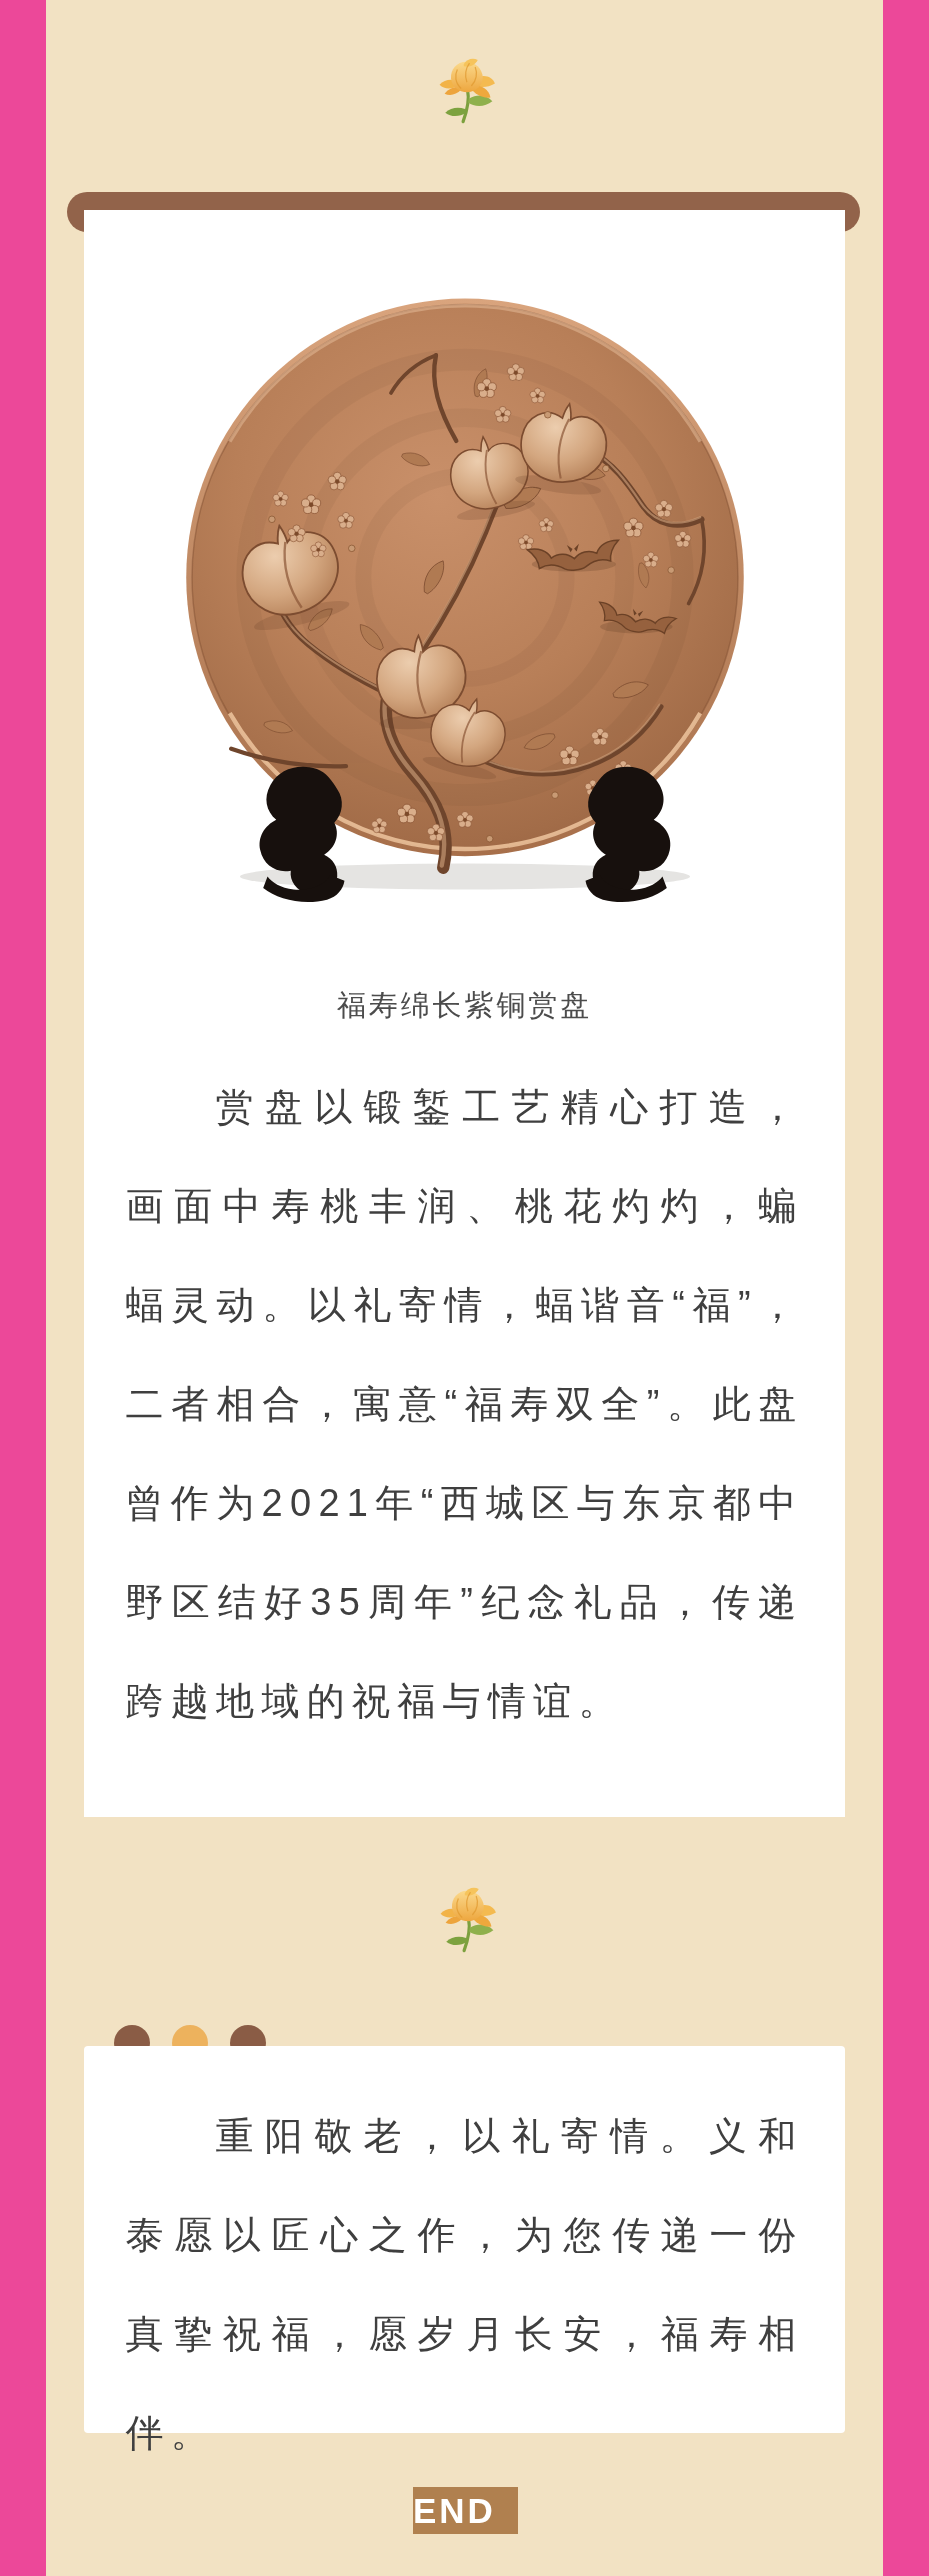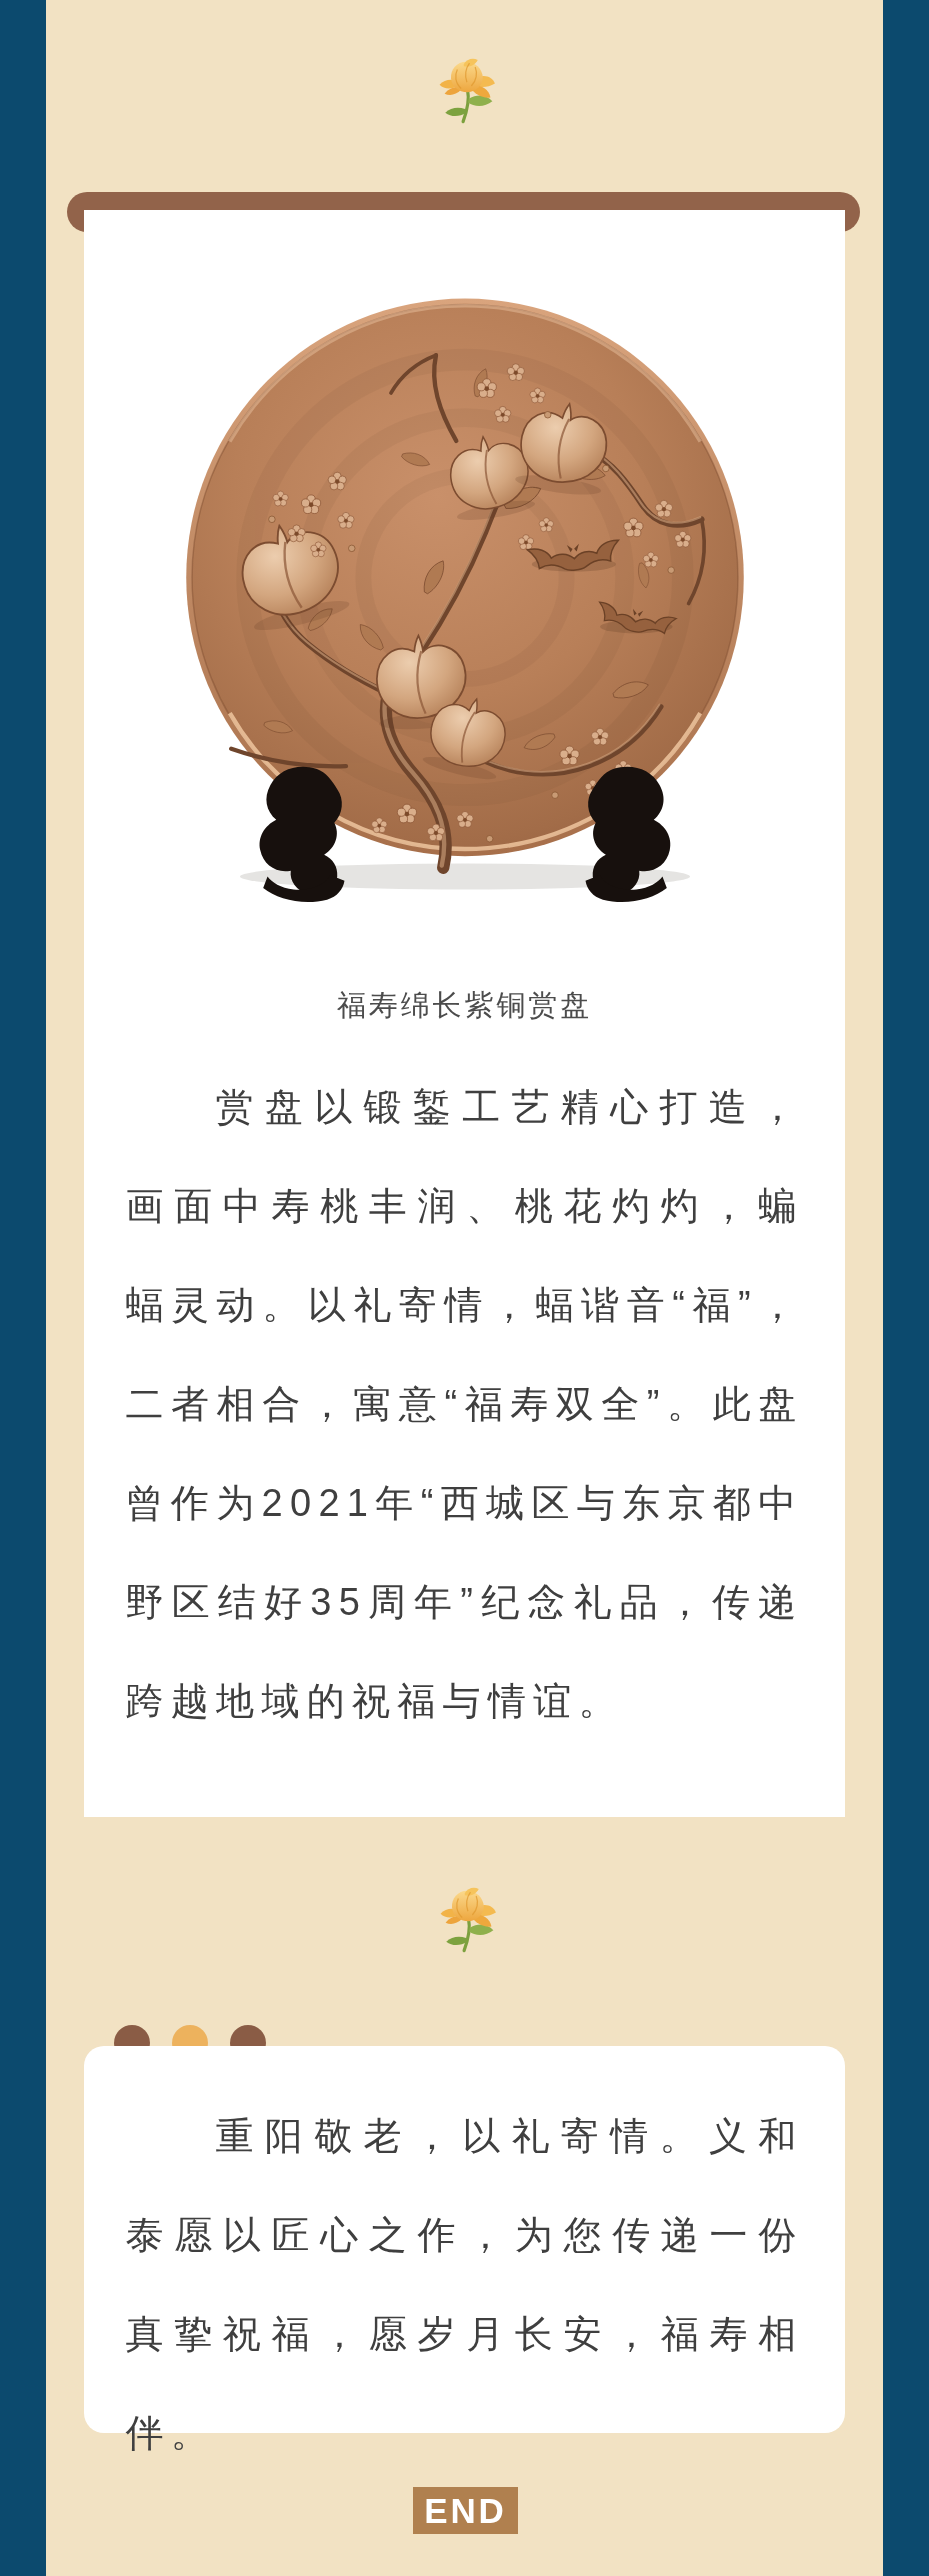--- a/index.html
+++ b/index.html
@@ -1,45 +1,45 @@
 <!DOCTYPE html>
 <html style="font-size:11.6px"><head>
 <meta charset="utf-8">
 <style>
   html,body{margin:0;padding:0;background:#ffffff;}
   .page{
-    position:relative;width:930px;height:2576px;background:#0c4a6e;overflow:hidden;
+    position:relative;width:930px;height:2576px;background:#ec4899;overflow:hidden;
     font-family:"Liberation Sans",sans-serif;
   }
   .panel{position:absolute;left:46px;top:0;width:837px;height:2576px;background:#f2e2c3;}
   .flower{position:absolute;width:64px;height:70px;}
   .flower-top{left:433px;top:58px;}
   .flower-mid{left:434px;top:1887px;}
   .divider-bar{position:absolute;left:67px;top:192px;width:793px;height:40px;border-radius:20.3px;background:#92634a;}
   .card{position:absolute;background:#ffffff;}
   .card1{left:84px;top:210px;width:761px;height:1607px;}
-  .card2{left:84px;top:2046px;width:761px;height:387px;border-radius:20px;}
+  .card2{left:84px;top:2046px;width:761px;height:387px;border-radius:4px;}
   .plate-photo{display:block;margin:77px auto 0;}
   .photo-caption{
     margin-top:42px;text-align:center;font-size:29px;line-height:38px;
     letter-spacing:2.9px;color:#4c4c4c;
   }
   .para{
     width:678px;margin:34px auto 0;font-size:38px;line-height:99px;letter-spacing:7.3px;
     color:#3f3f3f;text-align:justify;text-justify:inter-ideograph;text-indent:90px;
     word-break:break-all;line-break:anywhere;
   }
   .card2 .para{margin-top:41px;}
   .dot{position:absolute;width:36px;height:36px;border-radius:50%;top:2025px;}
   .dot-1{left:114px;background:#8a5c45;}
   .dot-2{left:172px;background:#edb25d;}
   .dot-3{left:230px;background:#8a5c45;}
   .end-badge{
     position:absolute;left:413px;top:2487px;width:105px;height:47px;background:#b0804f;
-    color:#ffffff;display:flex;align-items:center;justify-content:center;
+    color:#ffffff;display:flex;align-items:center;
     font-size:35px;font-weight:bold;letter-spacing:2.9px;
   }
 </style>
 </head>
 <body>
 
 <div class="page">
   <div class="panel"></div>
 
   <svg class="flower flower-top" viewBox="0 0 100 110">

